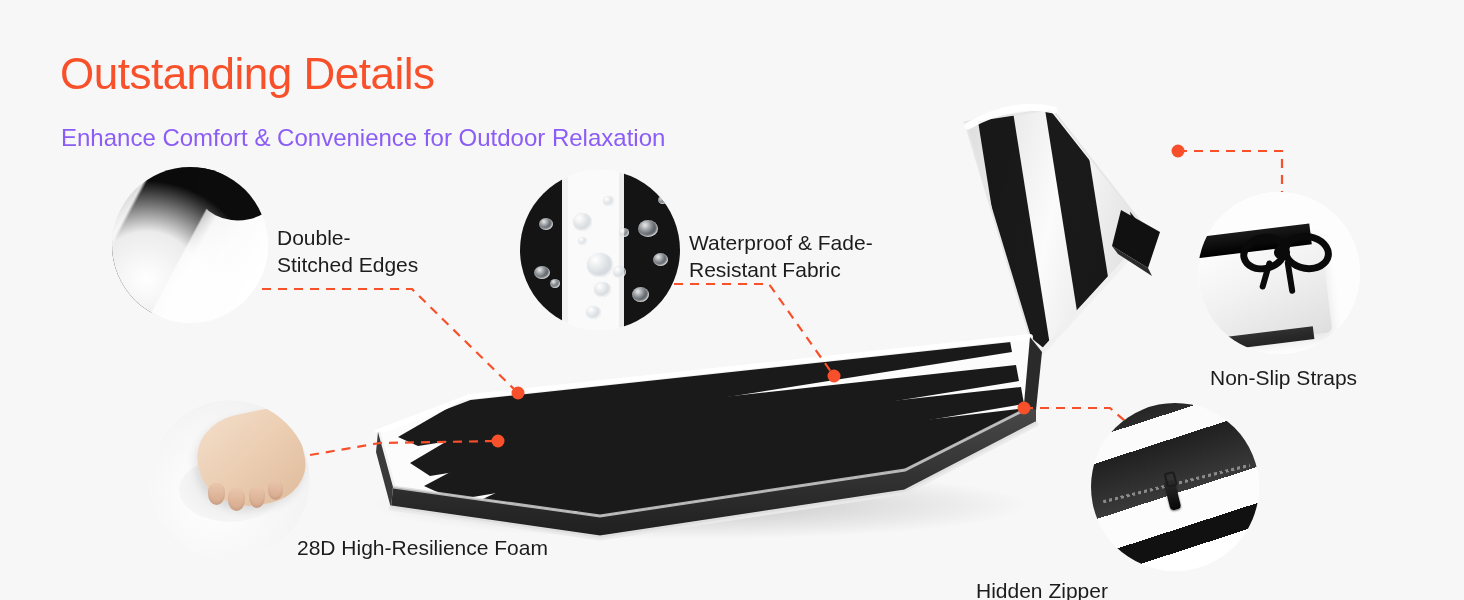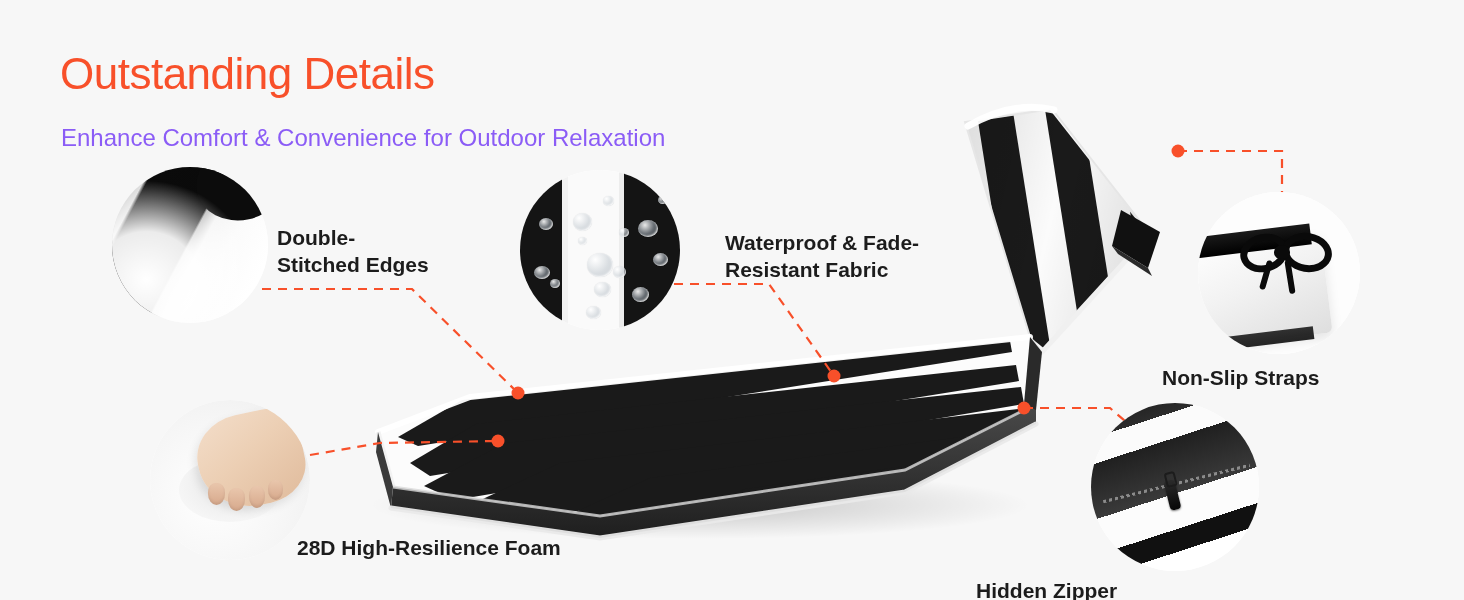--- a/index.html
+++ b/index.html
@@ -44,21 +44,20 @@
     white-space: nowrap;
   }
 
   
   .callout-label {
     position: absolute;
     font-size: 21px;
     color: #1c1c1c;
     line-height: 1.28;
     white-space: pre-line;
-    font-weight: bold;
   }
 
   
   .detail-circle {
     position: absolute;
     border-radius: 50%;
     overflow: hidden;
     background: #ffffff;
   }
 
@@ -377,35 +376,35 @@
     <div class="drop" style="left:62%; top:36%; width:10px; height:9px;"></div>
     <div class="drop" style="left:36%; top:42%; width:9px; height:8px;"></div>
     <div class="drop dark" style="left:12%; top:30%; width:14px; height:12px;"></div>
     <div class="drop dark" style="left:9%; top:60%; width:16px; height:13px;"></div>
     <div class="drop dark" style="left:19%; top:68%; width:10px; height:9px;"></div>
     <div class="drop dark" style="left:74%; top:31%; width:20px; height:17px;"></div>
     <div class="drop dark" style="left:83%; top:52%; width:15px; height:13px;"></div>
     <div class="drop dark" style="left:70%; top:73%; width:17px; height:15px;"></div>
     <div class="drop dark" style="left:86%; top:16%; width:9px; height:8px;"></div>
   </div>
-  <div class="callout-label" style="left:689px; top:230px;margin-left:36px;">Waterproof &amp; Fade-
+  <div class="callout-label" style="left:689px; top:230px;">Waterproof &amp; Fade-
 Resistant Fabric</div>
 
   <div class="detail-circle" style="left:1198px; top:192px; width:162px; height:162px;">
     <div class="ns-inner"></div>
     <div class="ns-cushion"></div>
     <div class="ns-band"></div>
     <div class="ns-band2"></div>
     <div class="bow-loop" style="left:26%; top:26%; width:34px; height:24px; transform:rotate(-14deg);"></div>
     <div class="bow-loop" style="left:52%; top:25%; width:36px; height:25px; transform:rotate(9deg);"></div>
     <div class="bow-knot" style="left:47%; top:33%;"></div>
     <div class="bow-tail" style="left:40%; top:42%; width:6px; height:30px; transform:rotate(16deg);"></div>
     <div class="bow-tail" style="left:55%; top:42%; width:6px; height:34px; transform:rotate(-9deg);"></div>
   </div>
-  <div class="callout-label" style="left:1162px; top:365px;text-align:center;">Non-Slip Straps</div>
+  <div class="callout-label" style="left:1210px; top:365px;text-align:center;">Non-Slip Straps</div>
 
   <div class="detail-circle" style="left:1091px; top:403px; width:168px; height:168px;">
     <div class="hz-inner"></div>
     <div class="hz-zipline"></div>
     <div class="hz-pull"></div>
   </div>
   <div class="callout-label" style="left:976px; top:534px;margin-top:44px;">Hidden Zipper</div>
 
   <div class="detail-circle" style="left:150px; top:400px; width:160px; height:160px;">
     <div class="fm-inner"></div>

